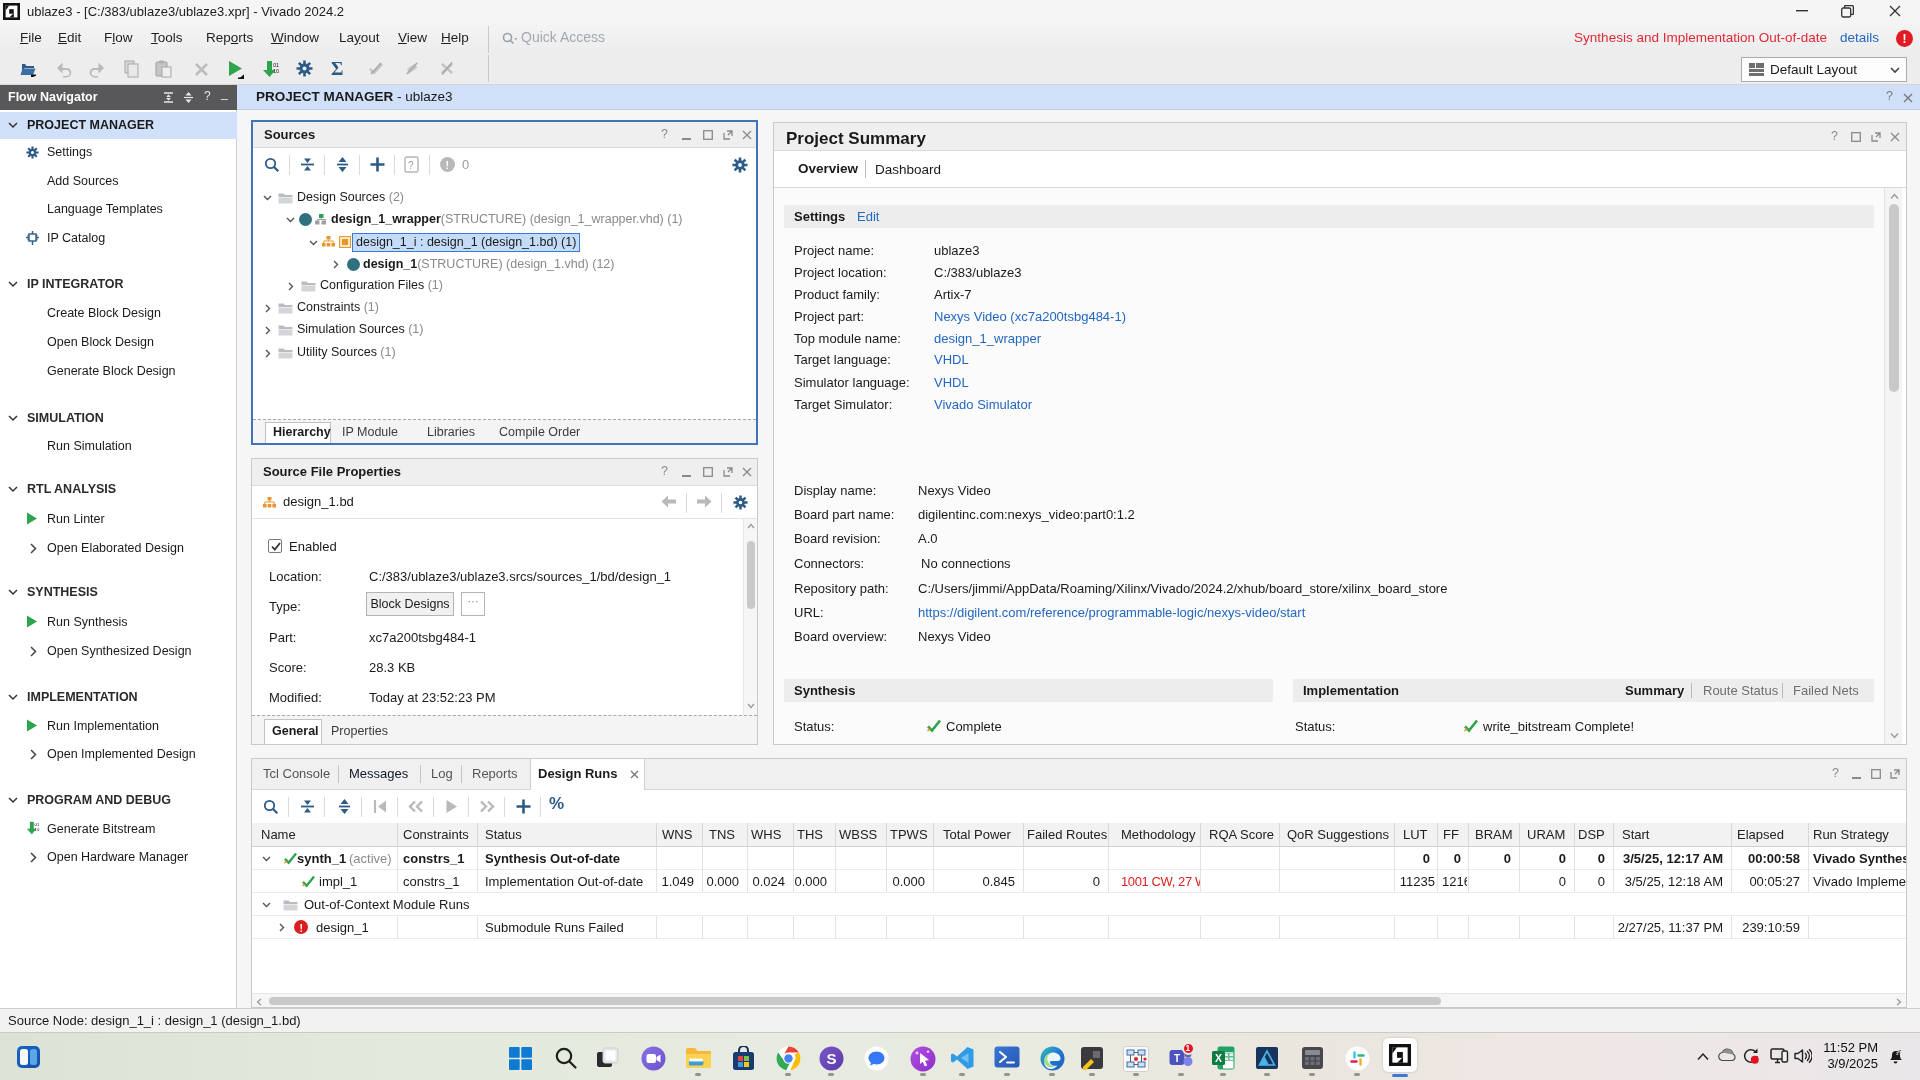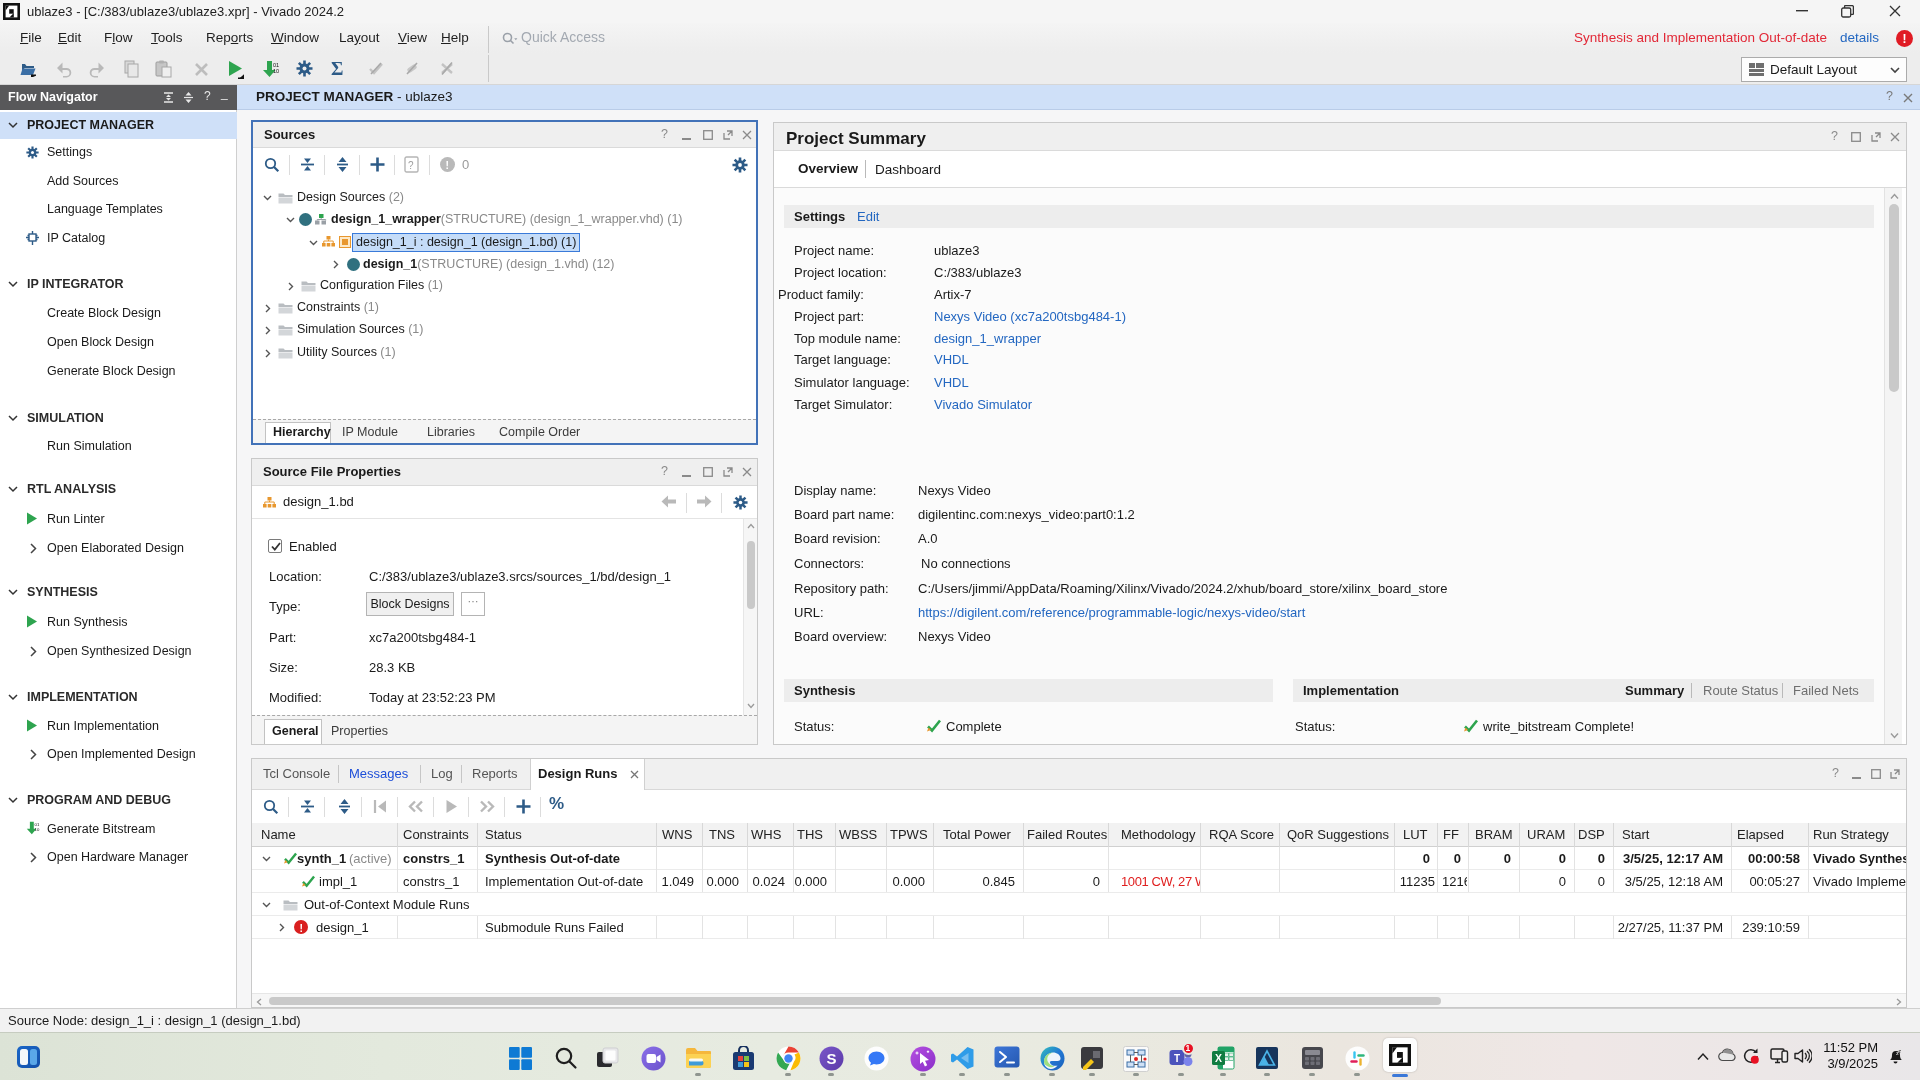--- a/index.html
+++ b/index.html
@@ -465,21 +465,21 @@
         <path d="M1 4.5l2.8 3L9 1" stroke="#333" stroke-width="1.8" fill="none"></path>
       </svg>
     <span class="abs" style="left:37px;top:20px">Enabled</span>
     <span class="abs" style="left:17px;top:50px">Location:</span>
     <span class="abs" style="left:117px;top:50px">C:/383/ublaze3/ublaze3.srcs/sources_1/bd/design_1</span>
     <span class="abs" style="left:17px;top:80px">Type:</span>
     <div class="abs" style="left:114px;top:73px;width:88px;height:24px;background:#f0f0f0;border:1px solid #b4b4b4;text-align:center;padding-top:4px;font-size:12.5px">Block Designs</div>
     <div class="abs" style="left:209px;top:73px;width:24px;height:24px;background:#fff;border:1px solid #b4b4b4;text-align:center;color:#888;font-size:11px;padding-top:2px">⋯</div>
     <span class="abs" style="left:17px;top:111px">Part:</span>
     <span class="abs" style="left:117px;top:111px">xc7a200tsbg484-1</span>
-    <span class="abs" style="left:17px;top:141px">Size:</span>
+    <span class="abs" style="left:17px;top:141px">Score:</span>
     <span class="abs" style="left:117px;top:141px">28.3 KB</span>
     <span class="abs" style="left:17px;top:171px">Modified:</span>
     <span class="abs" style="left:117px;top:171px">Today at 23:52:23 PM</span>
 
     <div class="abs" style="left:491px;top:0;width:14px;height:196px;background:#f6f6f6;border-left:1px solid #e6e6e6">
       <svg class="ic" style="left:3px;top:4px" width="8" height="6" viewBox="0 0 8 6">
           <path d="M1 5l3-3.5L7 5" stroke="#9a9a9a" stroke-width="1.3" fill="none"></path>
         </svg>
       <div class="abs" style="left:2.5px;top:22px;width:8px;height:68px;background:#c9c9c9;border-radius:4px"></div>
       <svg class="ic" style="left:3px;top:184px" width="8" height="6" viewBox="0 0 8 6">
@@ -518,21 +518,21 @@
   <div class="abs" style="left:0;top:65px;width:1110px;height:556px;background:#fbfbfb;overflow:hidden">
 
     <div class="abs" style="left:10px;top:17px;width:1090px;height:23px;background:#ededed">
       <span class="abs b" style="left:10px;top:4px">Settings</span>
       <span class="abs blue" style="left:73px;top:4px">Edit</span>
     </div>
     <span class="abs" style="left:20px;top:55px">Project name:</span>
       <span class="abs" style="left:160px;top:55px">ublaze3</span>
     <span class="abs" style="left:20px;top:77px">Project location:</span>
       <span class="abs" style="left:160px;top:77px">C:/383/ublaze3</span>
-    <span class="abs" style="left:4px;top:99px">Product family:</span>
+    <span class="abs" style="left:20px;top:99px">Product family:</span>
       <span class="abs" style="left:160px;top:99px">Artix-7</span>
     <span class="abs" style="left:20px;top:121px">Project part:</span>
       <span class="abs blue" style="left:160px;top:121px">Nexys Video (xc7a200tsbg484-1)</span>
     <span class="abs" style="left:20px;top:143px">Top module name:</span>
       <span class="abs blue" style="left:160px;top:143px">design_1_wrapper</span>
     <span class="abs" style="left:20px;top:164px">Target language:</span>
       <span class="abs blue" style="left:160px;top:164px">VHDL</span>
     <span class="abs" style="left:20px;top:187px">Simulator language:</span>
       <span class="abs blue" style="left:160px;top:187px">VHDL</span>
     <span class="abs" style="left:20px;top:209px">Target Simulator:</span>
@@ -589,21 +589,21 @@
         <path d="M1 1.5L4.5 5.5L8 1.5" stroke="#9a9a9a" stroke-width="1.4" fill="none"></path>
       </svg>
   </div>
 </div>
 
 <div class="abs" style="left:251px;top:758px;width:1656px;height:250px;background:#fff;border:1px solid #c9c9c9;font-size:13px">
 
   <div class="abs" style="left:0;top:0;width:1654px;height:31px;background:#f0f0f0;border-bottom:1px solid #d8d8d8">
     <span class="abs" style="left:11px;top:7px;color:#555">Tcl Console</span>
     <div class="vline" style="left:86px;top:6px;height:18px;background:#c6c6c6"></div>
-    <span class="abs" style="left:97px;top:7px;color:#1d4ed8">Messages</span>
+    <span class="abs" style="left:97px;top:7px;color:#0f172a">Messages</span>
     <div class="vline" style="left:168px;top:6px;height:18px;background:#c6c6c6"></div>
     <span class="abs" style="left:179px;top:7px;color:#555">Log</span>
     <div class="vline" style="left:209px;top:6px;height:18px;background:#c6c6c6"></div>
     <span class="abs" style="left:220px;top:7px;color:#555">Reports</span>
     <div class="abs" style="left:278px;top:0;width:115px;height:31px;background:#fff;border-left:1px solid #d0d0d0;border-right:1px solid #d0d0d0"></div>
     <span class="abs b" style="left:286px;top:7px">Design Runs</span>
     <svg class="ic" style="left:378px;top:11px" width="9" height="9" viewBox="0 0 9 9">
         <path d="M1 1l7 7M8 1L1 8" stroke="#777" stroke-width="1.3"></path>
       </svg>
     <span class="abs" style="left:1580px;top:7px;color:#8a8a8a;font-size:12.5px">?</span>

